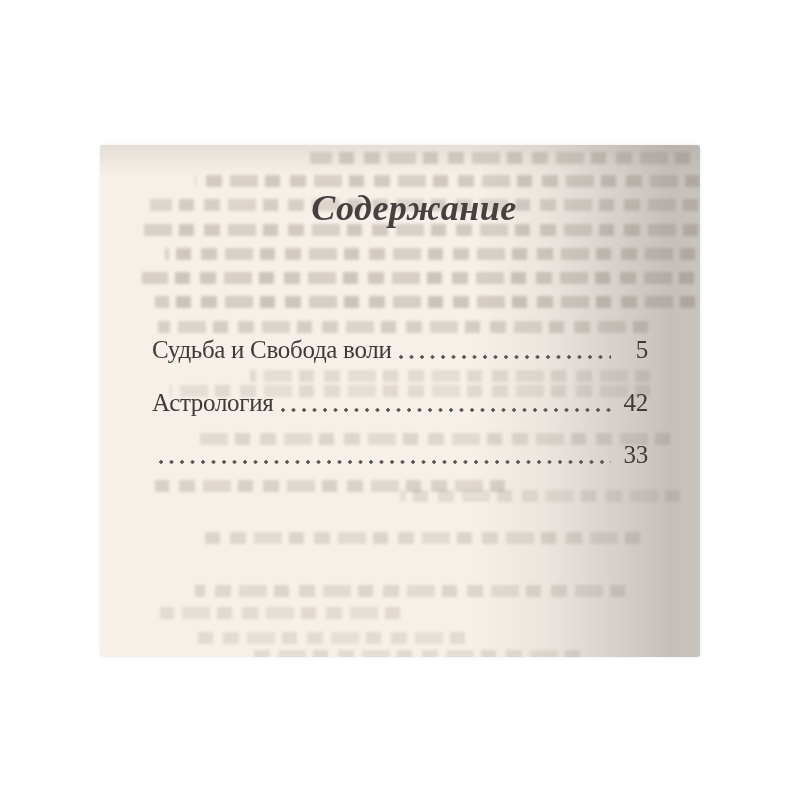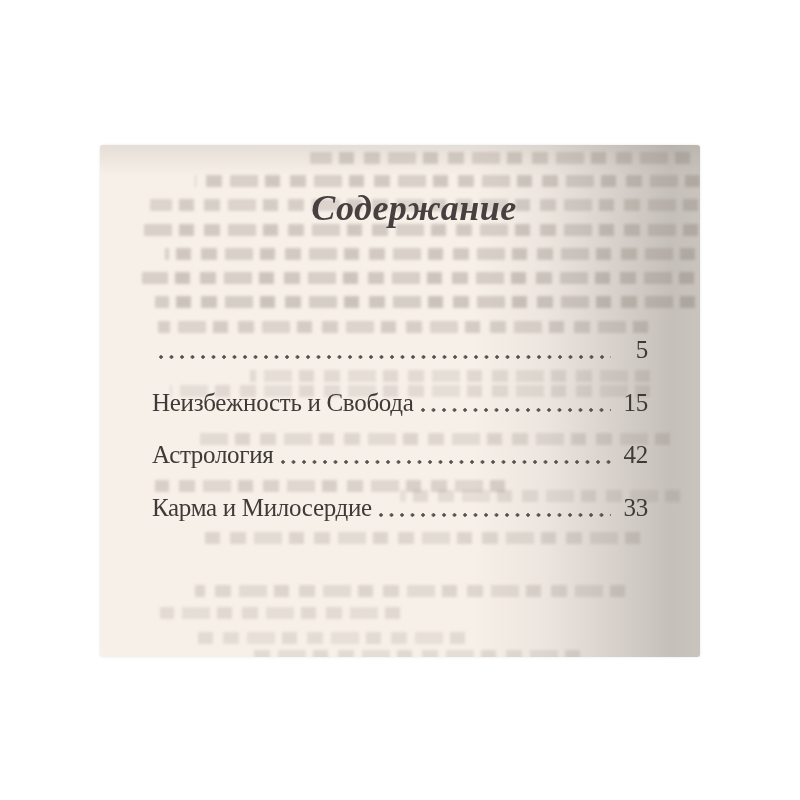--- a/index.html
+++ b/index.html
@@ -150,38 +150,33 @@
       <div class="bleed-line" style="top:440px; left:95px;  width:430px; opacity:.32;"></div>
       <div class="bleed-line" style="top:462px; left:60px;  width:240px; opacity:.28;"></div>
       <div class="bleed-line" style="top:487px; left:95px;  width:270px; opacity:.25;"></div>
       <div class="bleed-line" style="top:505px; left:150px; width:330px; opacity:.27;"></div>
     </div>
 
     <h1 class="page-title">Содержание</h1>
 
     <div class="toc">
       <div class="toc-row">
+        <span class="toc-label">Судьба и Свобода воли</span>
         <span class="toc-leader"></span>
         <span class="toc-page-num">5</span>
       </div>
 
-      <div class="toc-row">
-        <span class="toc-label">Неизбежность и Свобода</span>
-        <span class="toc-leader"></span>
-        <span class="toc-page-num">15</span>
-      </div>
 
       <div class="toc-row">
         <span class="toc-label">Астрология</span>
         <span class="toc-leader"></span>
         <span class="toc-page-num">42</span>
       </div>
 
 
       <div class="toc-row">
-        <span class="toc-label">Карма и Милосердие</span>
         <span class="toc-leader"></span>
         <span class="toc-page-num">33</span>
       </div>
     </div>
 
   </div>
 </div>
 
 </body></html>

